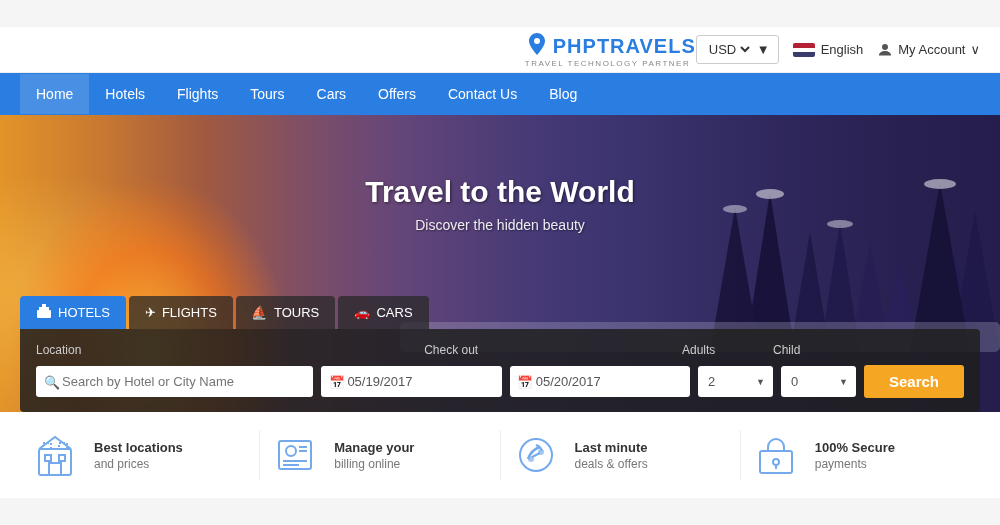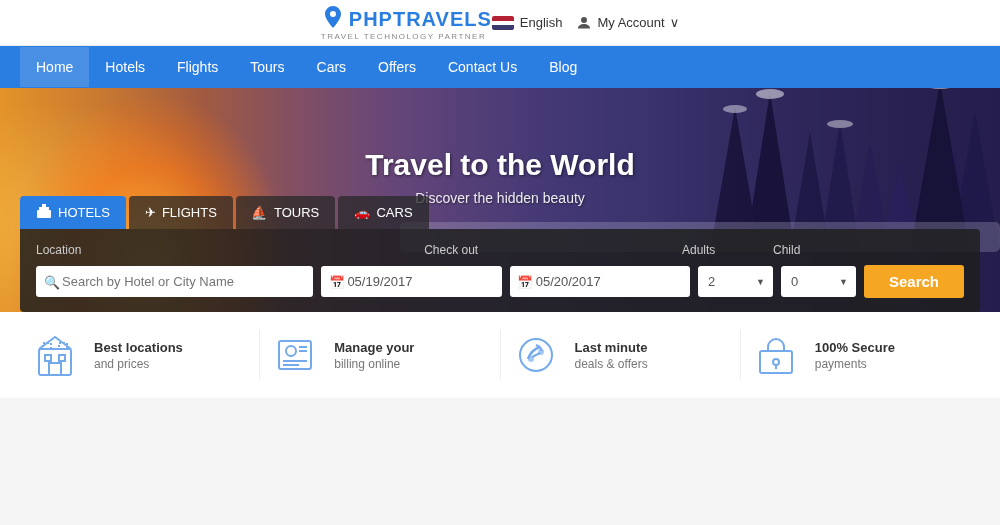--- a/index.html
+++ b/index.html
@@ -3,24 +3,25 @@
   <meta charset="utf-8">
   <style>
     * { margin: 0; padding: 0; box-sizing: border-box; }
     body { font-family: Arial, sans-serif; width: 1000px; overflow-x: hidden; background: #f5f5f5; }
 
     
     .header {
       background: #fff;
       display: flex;
       align-items: center;
-      justify-content: center;
+      justify-content: flex-end;
       padding: 10px 20px;
       height: 46px;
       border-bottom: 1px solid #eee;
+      margin-top: 27px;
     }
     .logo-area {
       display: flex;
       flex-direction: column;
     }
     .logo-text {
       font-size: 20px;
       font-weight: bold;
       color: #2a7de1;
       letter-spacing: 1px;
@@ -113,21 +114,21 @@
       display: block;
       transition: background 0.2s;
     }
     .nav-items li a:hover, .nav-items li.active a {
       background: rgba(255,255,255,0.15);
     }
 
     
     .hero {
       position: relative;
-      height: 224px;
+      height: 297px;
       overflow: hidden;
     }
     .hero-bg {
       width: 100%;
       height: 100%;
       background: linear-gradient(to right, 
         #f5a623 0%, #e8891a 10%, 
         #c06020 20%, 
         #7a5080 40%, 
         #4a4080 55%, 
@@ -316,20 +317,28 @@
       <span class="logo-icon">
         <svg width="24" height="24" viewBox="0 0 24 24" fill="#2a7de1">
           <path d="M12 2C8 2 4 5.5 4 10c0 5.5 8 14 8 14s8-8.5 8-14c0-4.5-4-8-8-8zm0 11a3 3 0 1 1 0-6 3 3 0 0 1 0 6z"></path>
         </svg>
       </span>
       <span class="logo-text">PHPTRAVELS</span>
     </div>
     <span class="logo-sub">TRAVEL TECHNOLOGY PARTNER</span>
   </div>
   <div class="header-right">
+    <div class="currency-select">
+      <select>
+        <option>USD</option>
+        <option>EUR</option>
+        <option>GBP</option>
+      </select>
+      <span>▼</span>
+    </div>
     <div class="lang-area">
       <span class="flag"></span>
       <span>English</span>
     </div>
     <div class="my-account">
       <svg width="16" height="16" viewBox="0 0 16 16" fill="#555">
         <path d="M8 8a3 3 0 1 0 0-6 3 3 0 0 0 0 6zm0 1c-3.3 0-6 1.8-6 4v.5h12V13c0-2.2-2.7-4-6-4z"></path>
       </svg>
       <span>My Account</span>
       <span>∨</span>

